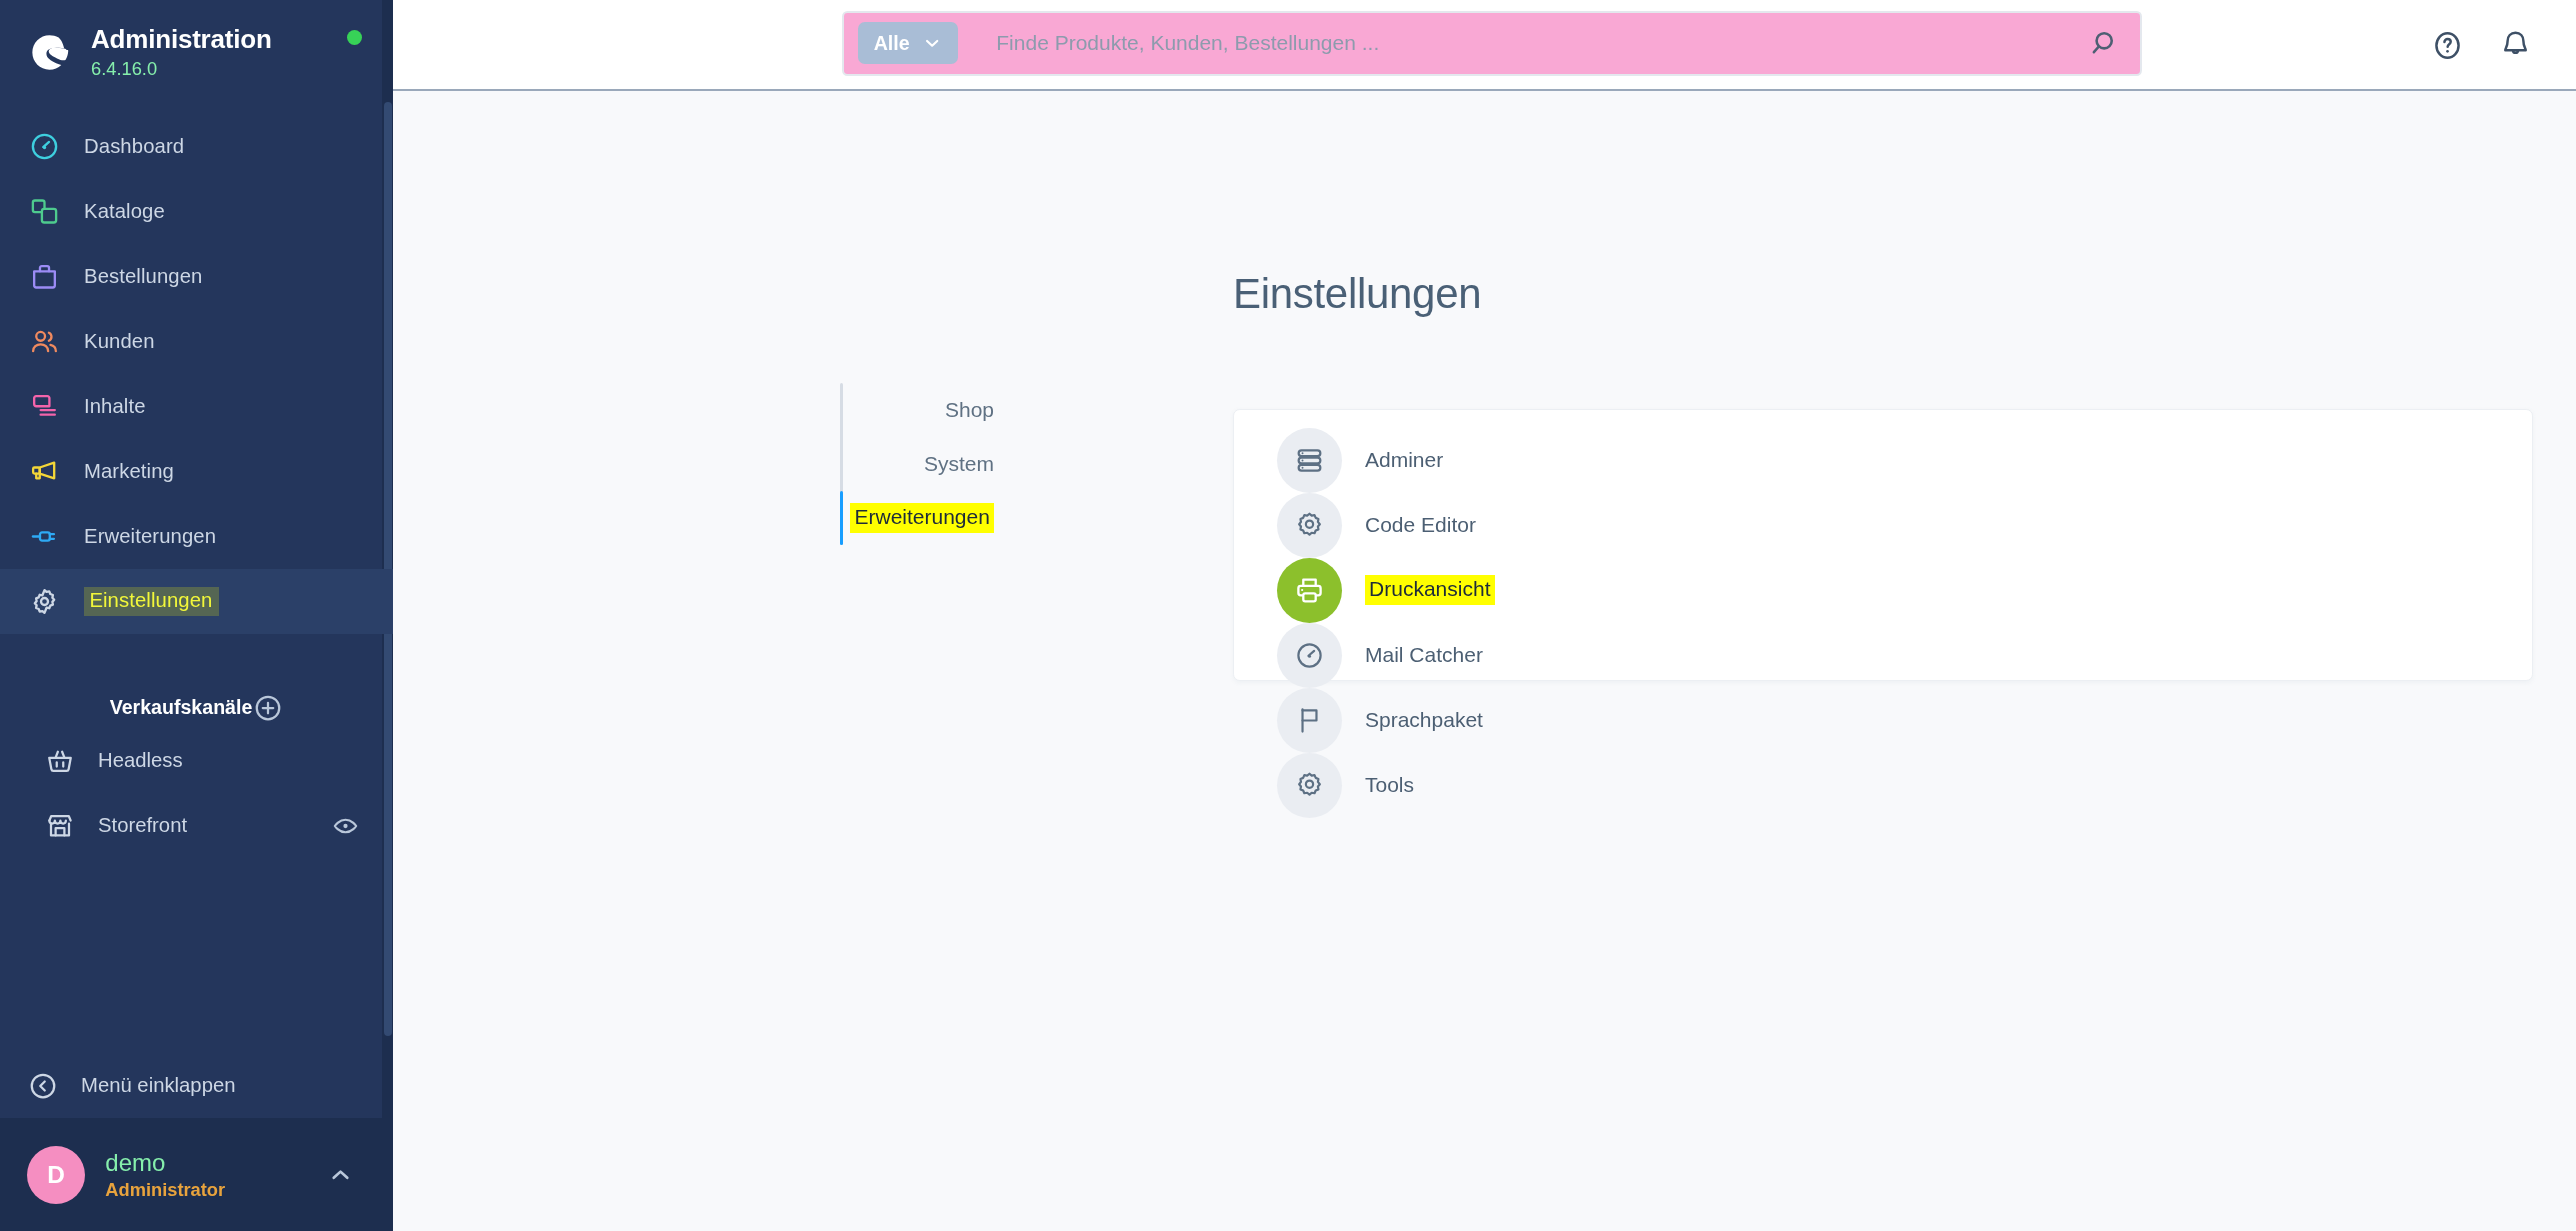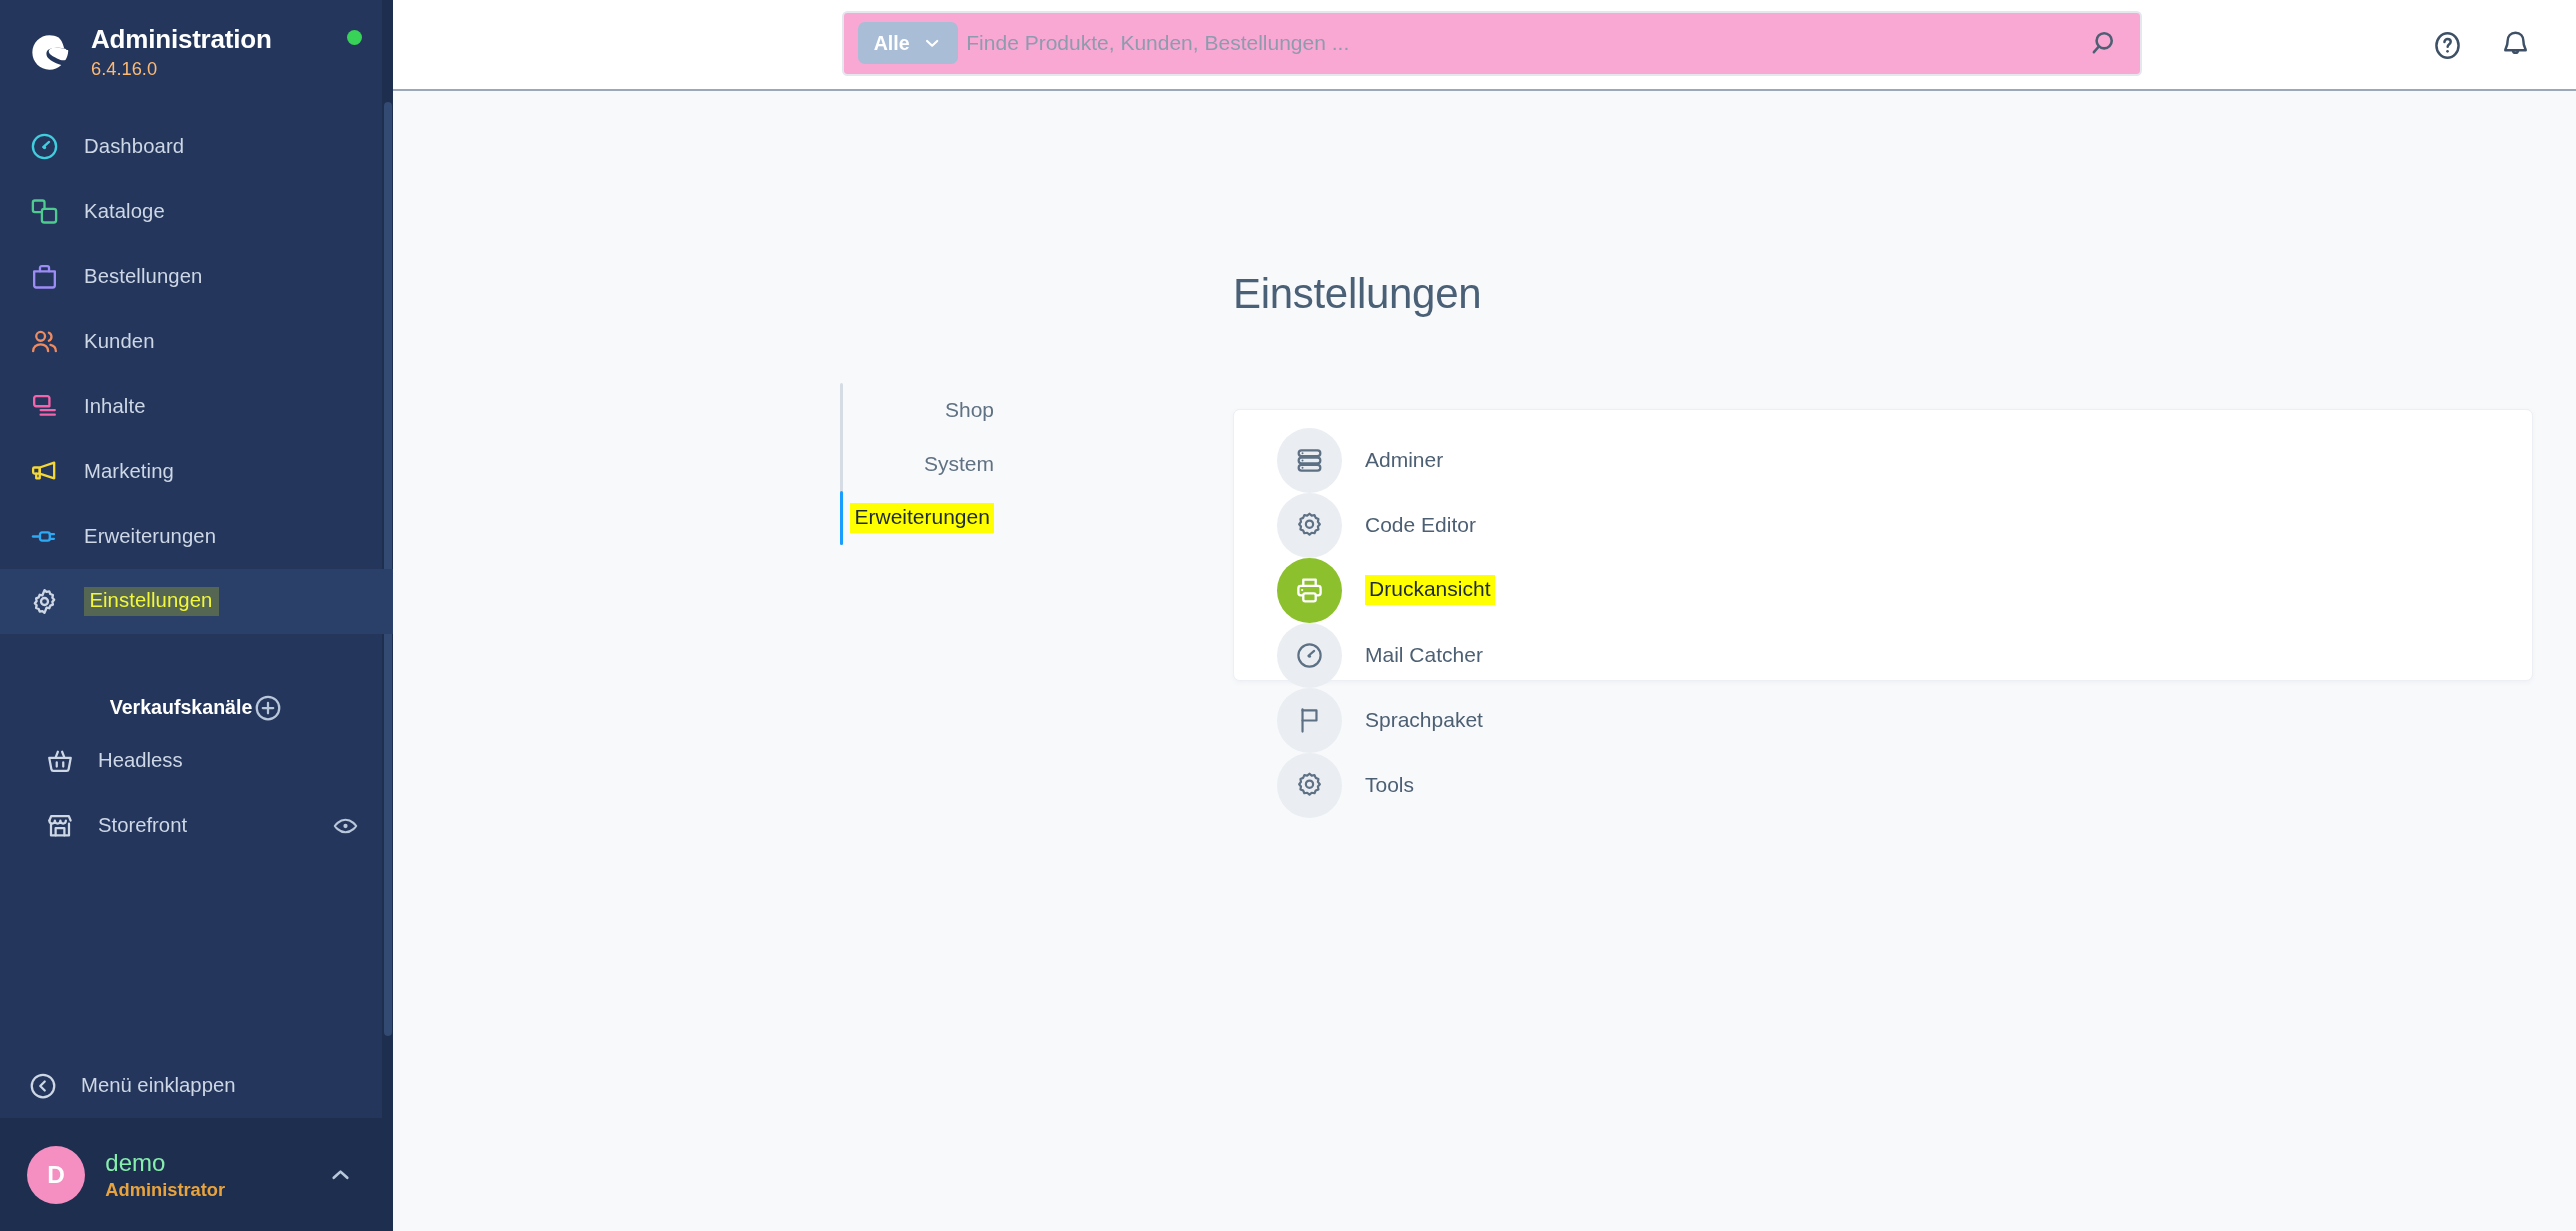--- a/index.html
+++ b/index.html
@@ -28,21 +28,21 @@
   }
 
   .sb-brand {
     display: flex; align-items: center; gap: 19px;
     padding: 24.4px 27px 6.8px 27px; height: 88px;
     position: relative;
   }
   .sb-logo { width: 45px; height: 45px; flex: 0 0 45px; }
   .sb-brand-text { display: flex; flex-direction: column; justify-content: center; }
   .sb-title { color: #ffffff; font-size: 26px; font-weight: 700; letter-spacing: -0.2px; line-height: 1.2; }
-  .sb-version { color: #fdba74; font-size: 18.3px; font-weight: 400; line-height: 1.35; margin-top: 1.4px; }
+  .sb-version { color: #86efac; font-size: 18.3px; font-weight: 400; line-height: 1.35; margin-top: 1.4px; }
   .sb-status-dot {
     position: absolute; left: 347px; top: 30px;
     width: 15px; height: 15px; border-radius: 50%; background: #37d257;
   }
 
   .sb-nav { margin-top: 26px; }
   .sb-item {
     display: flex; align-items: center; gap: 23px;
     height: 65px; padding: 0 27px;
     cursor: pointer; position: relative; text-align: center;
@@ -119,21 +119,21 @@
   .search-scope {
     background: #a9bdd6; color: #ffffff;
     border-radius: 6.8px; height: 42px;
     display: flex; align-items: center; gap: 12.2px;
     padding: 0 16.2px; font-size: 19.6px; font-weight: 600;
     cursor: pointer; flex: 0 0 auto;
   }
   .search-input {
     flex: 1 1 auto; border: 0; outline: 0; background: transparent;
     font-family: "Liberation Sans", sans-serif;
-    font-size: 21px; color: #5a6b80; padding-left: 8px;
+    font-size: 21px; color: #5a6b80; padding-left: 38px;
   }
   .search-input::placeholder { color: #8d9bad; }
   .search-btn { width: 47px; height: 47px; display:flex;align-items:center;justify-content:center; cursor:pointer; flex:0 0 47px;}
 
   .top-actions { position: absolute; right: 42px; top: 0; height: 91px; display: flex; align-items: center; gap: 30px; }
   .top-action { width: 38px; height: 38px; display:flex;align-items:center;justify-content:center; cursor:pointer; }
 
   .content { flex: 1 1 auto; background: #f8f9fb; position: relative; overflow: hidden; }
 
   .page-title {

